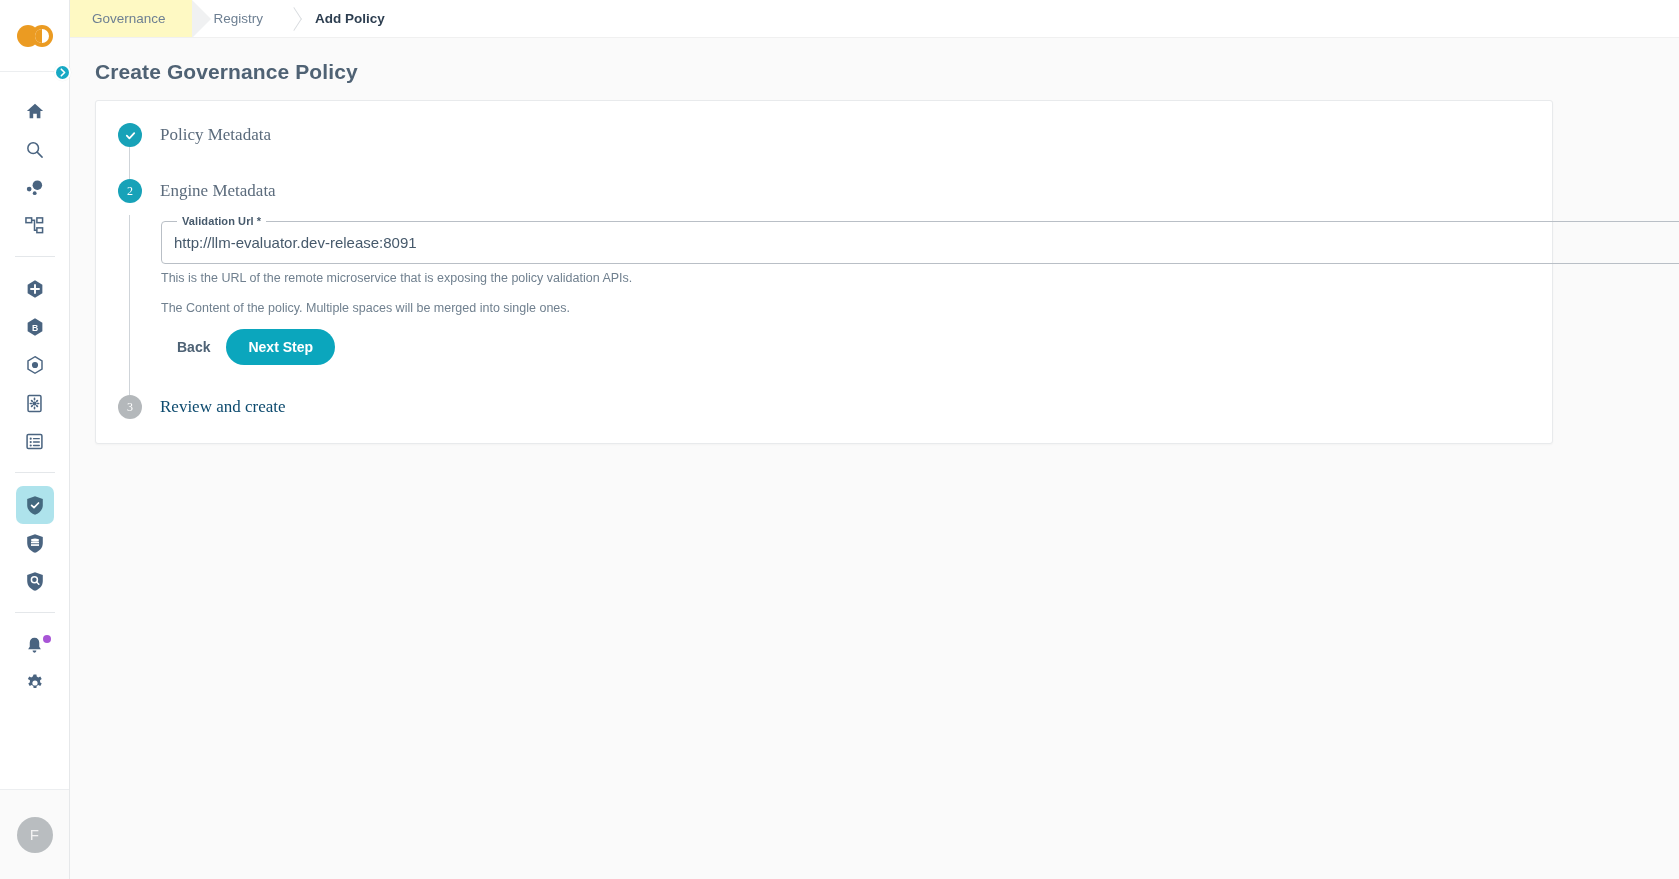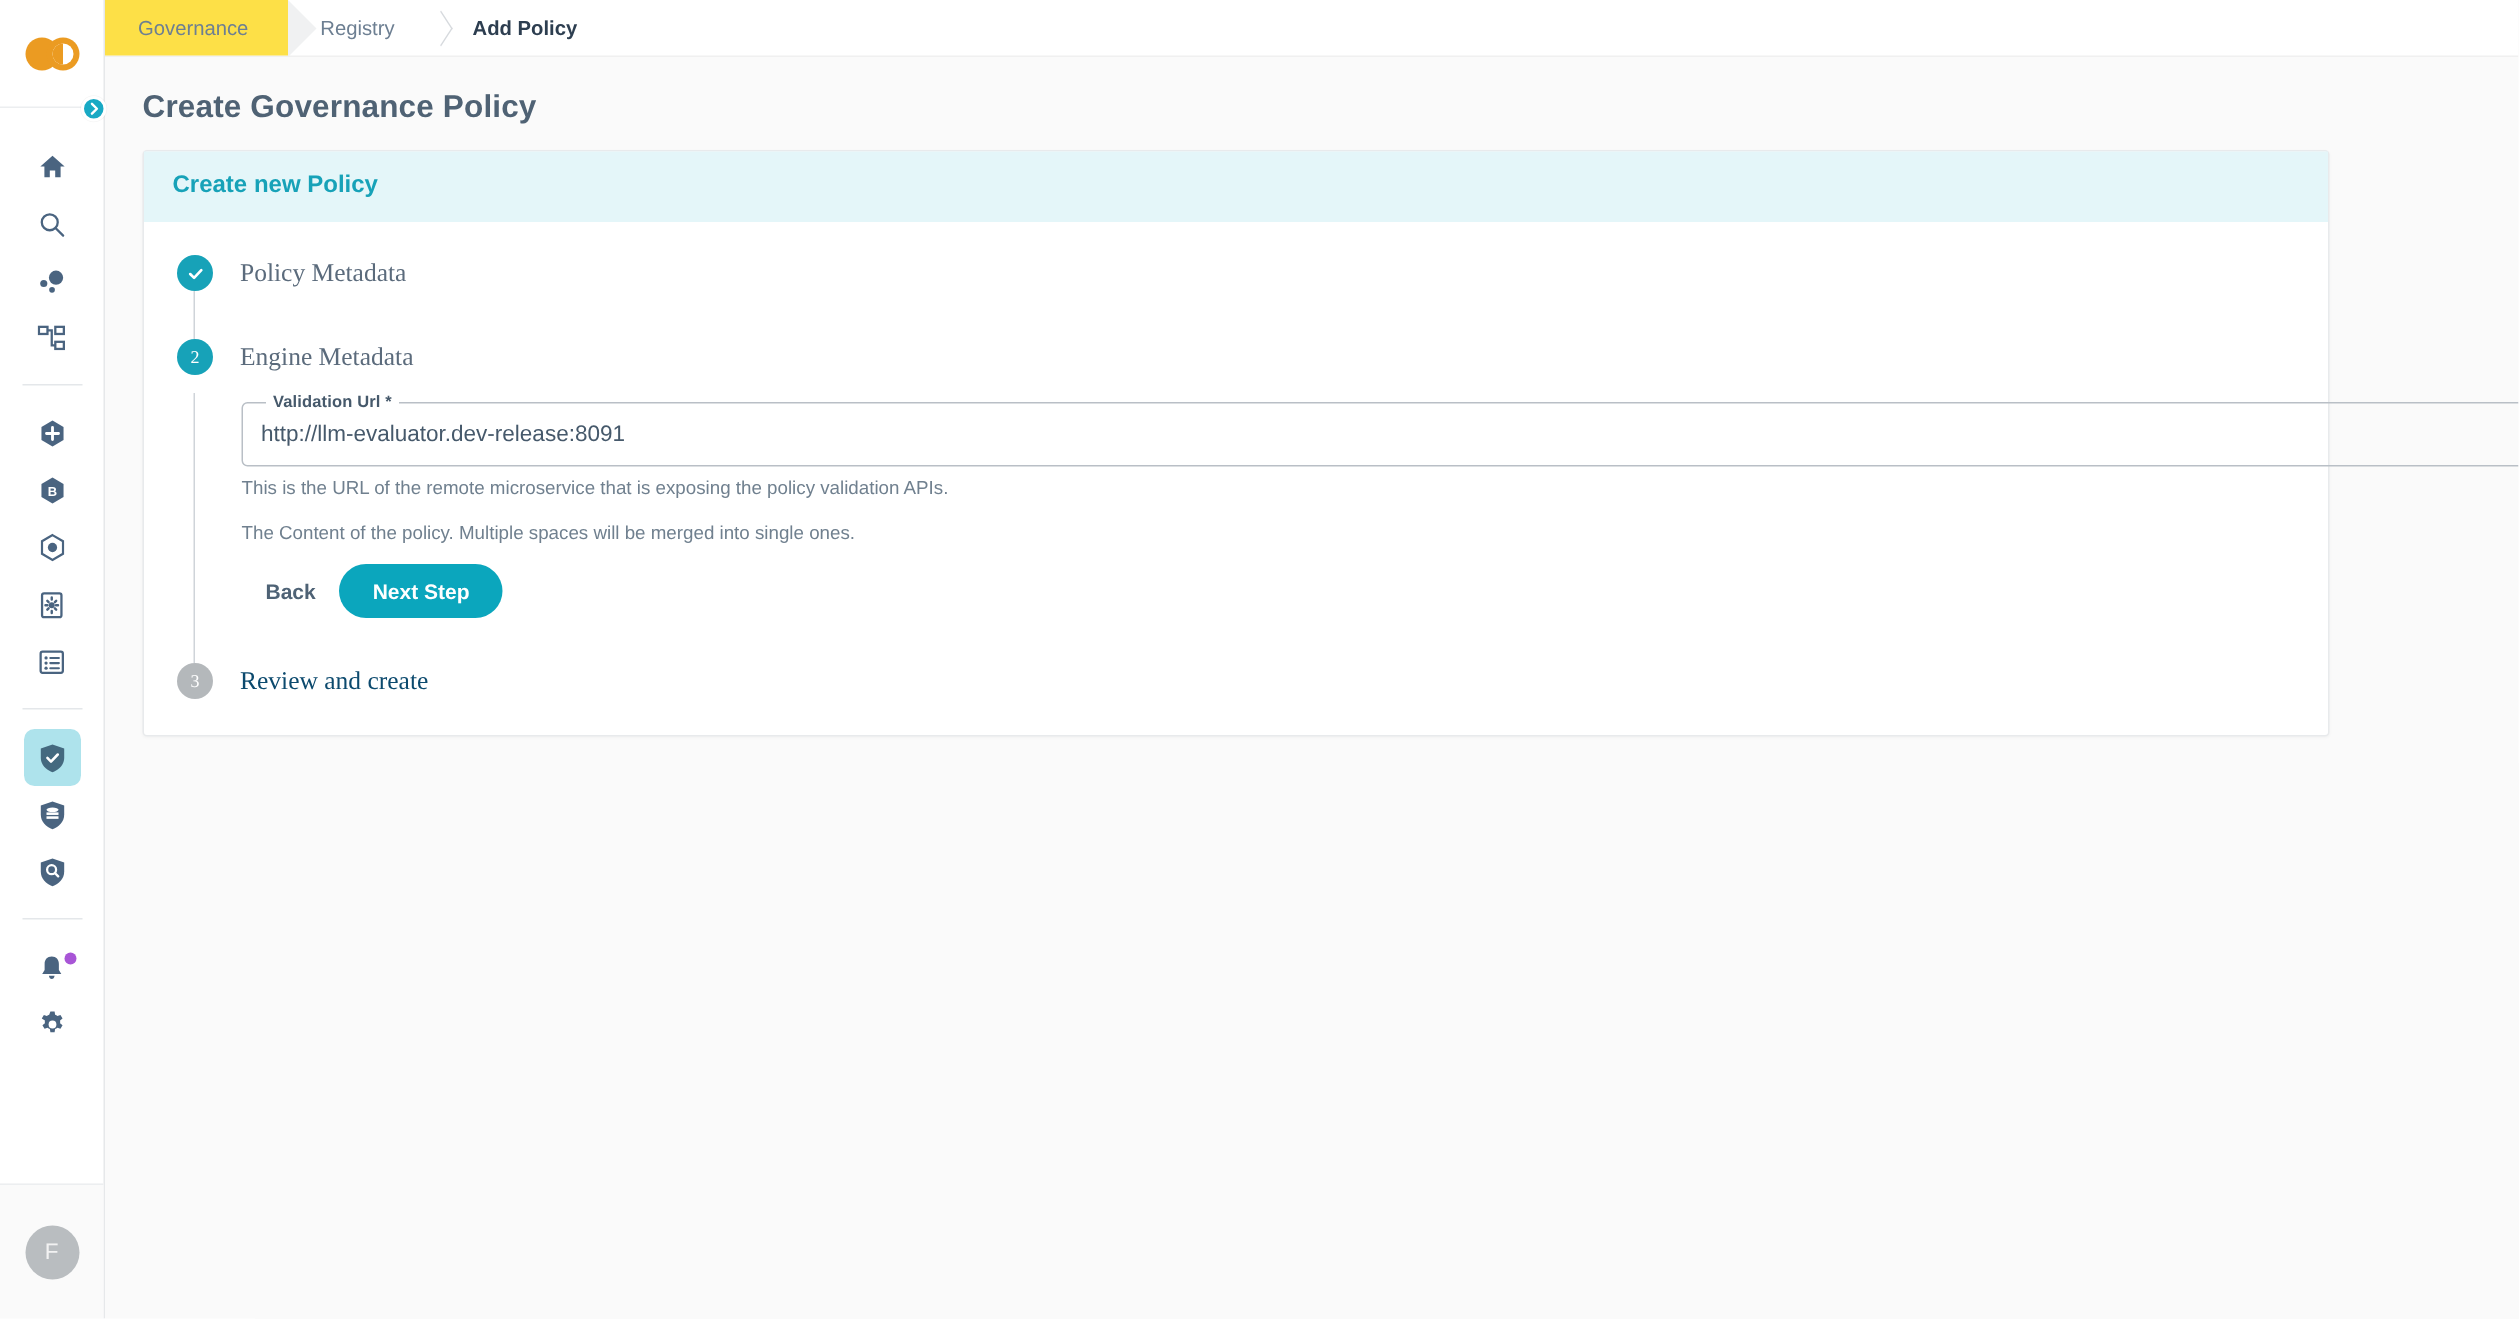--- a/index.html
+++ b/index.html
@@ -171,21 +171,21 @@
   }
   .crumb {
     position: relative;
     display: flex;
     align-items: center;
     padding: 0 26px 0 22px;
     color: #6d7f92;
     cursor: pointer;
     white-space: nowrap;
   }
-  .crumb.filled { background: #fde047; }
+  .crumb.filled { background: #fef9c3; }
   .crumb.filled::after {
     content: "";
     position: absolute;
     right: -19px; top: 0;
     width: 0; height: 0;
     border-top: 19px solid transparent;
     border-bottom: 19px solid transparent;
     border-left: 19px solid #f0f1f2;
     z-index: 2;
   }
@@ -493,21 +493,20 @@
       <div class="crumb current">
         <span>Add Policy</span>
       </div>
     </div>
 
     <div class="page-title">Create Governance Policy</div>
 
     <div class="card-wrap">
       <div class="card">
 
-        <div class="card-header">Create new Policy</div>
 
         <div class="card-body">
           <div class="stepper">
 
             <div class="step-head">
               <div class="step-circle">
                 <svg width="13" height="13" viewBox="0 0 14 14">
                   <path d="M3 7.2 L5.8 10 L11 4.4" stroke="#ffffff" stroke-width="1.9" fill="none" stroke-linecap="round" stroke-linejoin="round"></path>
                 </svg>
               </div>

